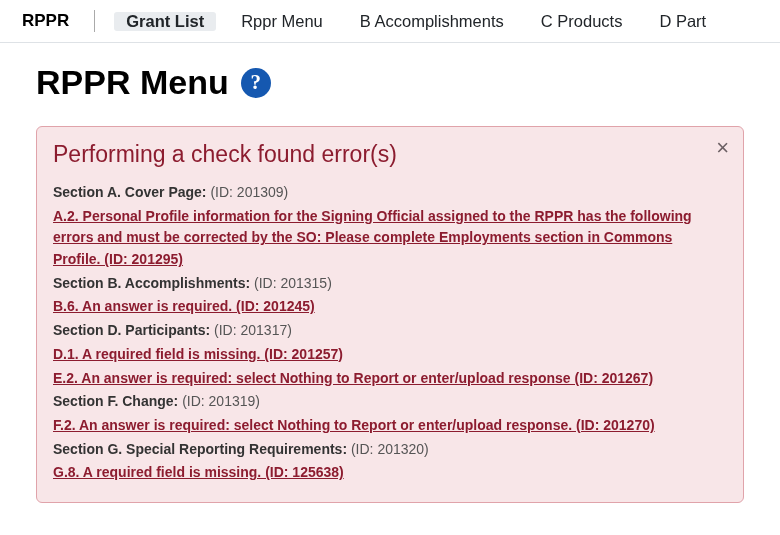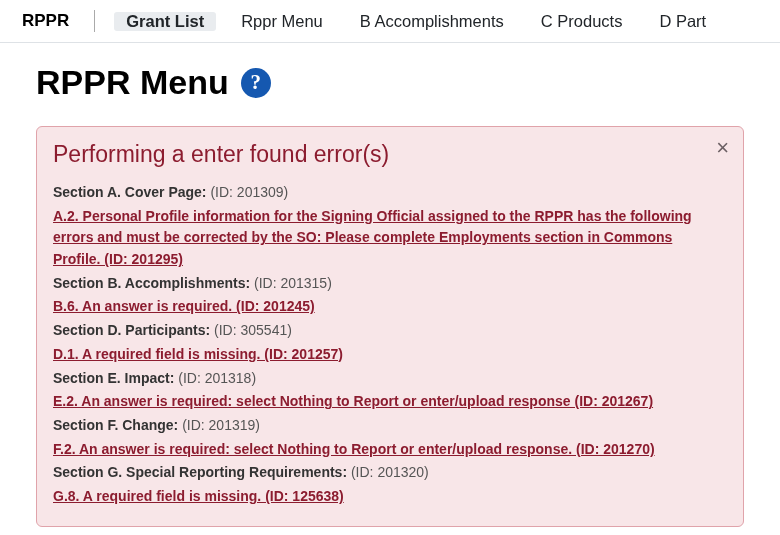--- a/index.html
+++ b/index.html
@@ -129,29 +129,28 @@
 </div>
 
 <div class="content">
   <h1 class="page-title">
     <span>RPPR Menu</span>
     <span class="help-icon">?</span>
   </h1>
 
   <div class="alert-error">
     <button class="close">×</button>
-    <h2 class="alert-title">Performing a enter found error(s)</h2>
+    <h2 class="alert-title">Performing a check found error(s)</h2>
     <div id="messages-slot">
         <div class="msg-line msg-section"><b>Section A. Cover Page:</b> <span class="idpart"> (ID: 201309)</span></div>
         <div class="msg-line"><a class="msg-link">A.2. Personal Profile information for the Signing Official assigned to the RPPR has the following errors and must be corrected by the SO: Please complete Employments section in Commons Profile. (ID: 201295)</a></div>
         <div class="msg-line msg-section"><b>Section B. Accomplishments:</b> <span class="idpart"> (ID: 201315)</span></div>
         <div class="msg-line"><a class="msg-link">B.6. An answer is required. (ID: 201245)</a></div>
-        <div class="msg-line msg-section"><b>Section D. Participants:</b> <span class="idpart"> (ID: 305541)</span></div>
+        <div class="msg-line msg-section"><b>Section D. Participants:</b> <span class="idpart"> (ID: 201317)</span></div>
         <div class="msg-line"><a class="msg-link">D.1. A required field is missing. (ID: 201257)</a></div>
-        <div class="msg-line msg-section"><b>Section E. Impact:</b> <span class="idpart"> (ID: 201318)</span></div>
         <div class="msg-line"><a class="msg-link">E.2. An answer is required: select Nothing to Report or enter/upload response (ID: 201267)</a></div>
         <div class="msg-line msg-section"><b>Section F. Change:</b> <span class="idpart"> (ID: 201319)</span></div>
         <div class="msg-line"><a class="msg-link">F.2. An answer is required: select Nothing to Report or enter/upload response. (ID: 201270)</a></div>
         <div class="msg-line msg-section"><b>Section G. Special Reporting Requirements:</b> <span class="idpart"> (ID: 201320)</span></div>
         <div class="msg-line"><a class="msg-link">G.8. A required field is missing. (ID: 125638)</a></div>
       </div>
   </div>
 </div>
 
 </body></html>

